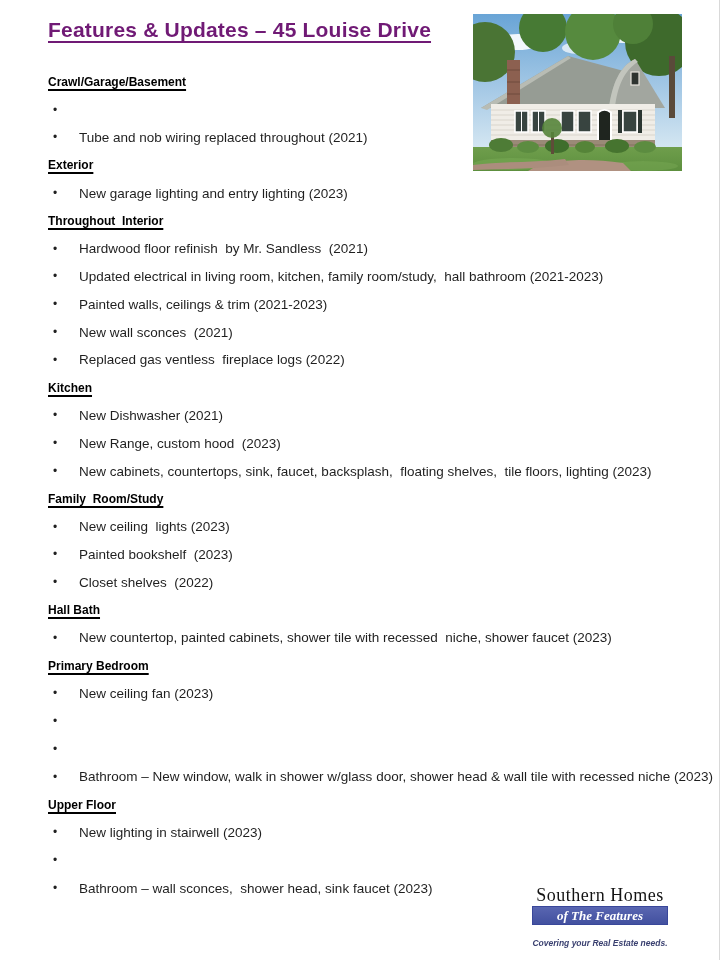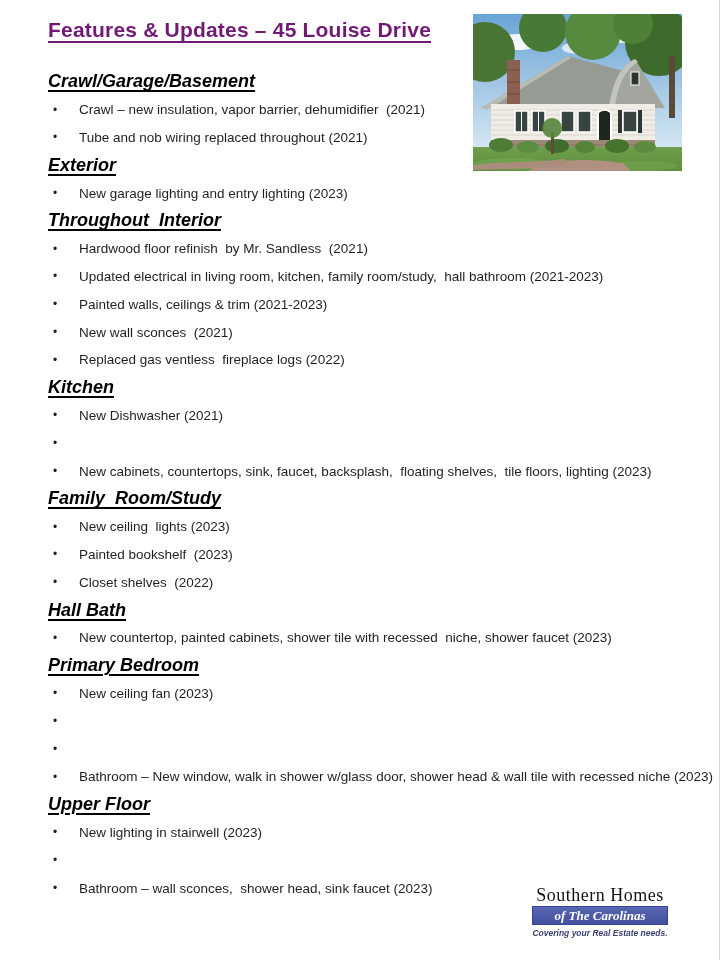--- a/index.html
+++ b/index.html
@@ -19,21 +19,21 @@
   .photo{
     position:absolute;left:473px;top:14px;width:209px;height:157px;
   }
   .photo svg{display:block;width:100%;height:100%;}
   
   .features{
     position:absolute;left:48px;top:68px;width:660px;
   }
   .line{height:27.8px;display:flex;align-items:center;}
   .sec-heading{
-    font-size:18px;font-weight:bold;font-style:italic;color:#000;
+    font-size:12px;font-weight:bold;color:#000;
     text-decoration:underline;text-decoration-thickness:1.5px;text-underline-offset:3px;
     white-space:pre;
     text-align:right;
   }
   .bullet-row{align-items:center;}
   .bullet{
     width:31px;flex:0 0 31px;font-size:12px;color:#1f1f1f;padding-left:5px;box-sizing:border-box;
   }
   .bullet-text{font-size:13.5px;color:#1f1f1f;white-space:pre;}
   
@@ -48,21 +48,21 @@
     margin:2px auto 0 auto;width:136px;height:19px;
     background:linear-gradient(180deg,#5a67b2 0%,#414f9e 100%);
     display:flex;align-items:center;justify-content:center;
     box-shadow:inset 0 0 0 1px #39479a;
   }
   .logo-line2{
     font-family:"Liberation Serif",serif;font-style:italic;font-weight:bold;
     font-size:13px;color:#ffffff;white-space:pre;line-height:1;
   }
   .logo-tagline{
-    margin-top:3px;font-size:8.5px;font-weight:bold;font-style:italic;
+    margin-top:13px;font-size:8.5px;font-weight:bold;font-style:italic;
     color:#3a4070;white-space:pre;
   }
 </style>
 </head>
 <body>
 
 <div class="doc-title">Features &amp; Updates – 45 Louise Drive</div>
 
 <div class="photo">
   <svg viewBox="0 0 209 157" preserveAspectRatio="none">
@@ -146,21 +146,20 @@
 
     <path d="M55,157 C70,146 110,143 150,149 L158,157 Z" fill="#b09181"></path>
     <path d="M0,151 C30,147 60,149 92,145 L96,151 C62,155 30,155 0,156 Z" fill="#ab8d7d"></path>
   </svg>
 </div>
 
 <main class="features">
     <div class="line sec-heading">Crawl/Garage/Basement</div>
     <div class="line bullet-row">
       <span class="bullet">•</span>
-      <span class="bullet-text">Crawl – new insulation, vapor barrier, dehumidifier  (2021)</span>
     </div>
     <div class="line bullet-row">
       <span class="bullet">•</span>
       <span class="bullet-text">Tube and nob wiring replaced throughout (2021)</span>
     </div>
     <div class="line sec-heading">Exterior</div>
     <div class="line bullet-row">
       <span class="bullet">•</span>
       <span class="bullet-text">New garage lighting and entry lighting (2023)</span>
     </div>
@@ -185,20 +184,21 @@
       <span class="bullet">•</span>
       <span class="bullet-text">Replaced gas ventless  fireplace logs (2022)</span>
     </div>
     <div class="line sec-heading">Kitchen</div>
     <div class="line bullet-row">
       <span class="bullet">•</span>
       <span class="bullet-text">New Dishwasher (2021)</span>
     </div>
     <div class="line bullet-row">
       <span class="bullet">•</span>
+      <span class="bullet-text">New Range, custom hood  (2023)</span>
     </div>
     <div class="line bullet-row">
       <span class="bullet">•</span>
       <span class="bullet-text">New cabinets, countertops, sink, faucet, backsplash,  floating shelves,  tile floors, lighting (2023)</span>
     </div>
     <div class="line sec-heading">Family  Room/Study</div>
     <div class="line bullet-row">
       <span class="bullet">•</span>
       <span class="bullet-text">New ceiling  lights (2023)</span>
     </div>
@@ -240,16 +240,16 @@
     </div>
     <div class="line bullet-row">
       <span class="bullet">•</span>
       <span class="bullet-text">Bathroom – wall sconces,  shower head, sink faucet (2023)</span>
     </div>
   </main>
 
 <div class="logo">
   <div class="logo-line1">Southern Homes</div>
   <div class="logo-banner">
-    <span class="logo-line2">of The Carolinas</span>
+    <span class="logo-line2">of The Features</span>
   </div>
   <div class="logo-tagline">Covering your Real Estate needs.</div>
 </div>
 
 </body></html>

